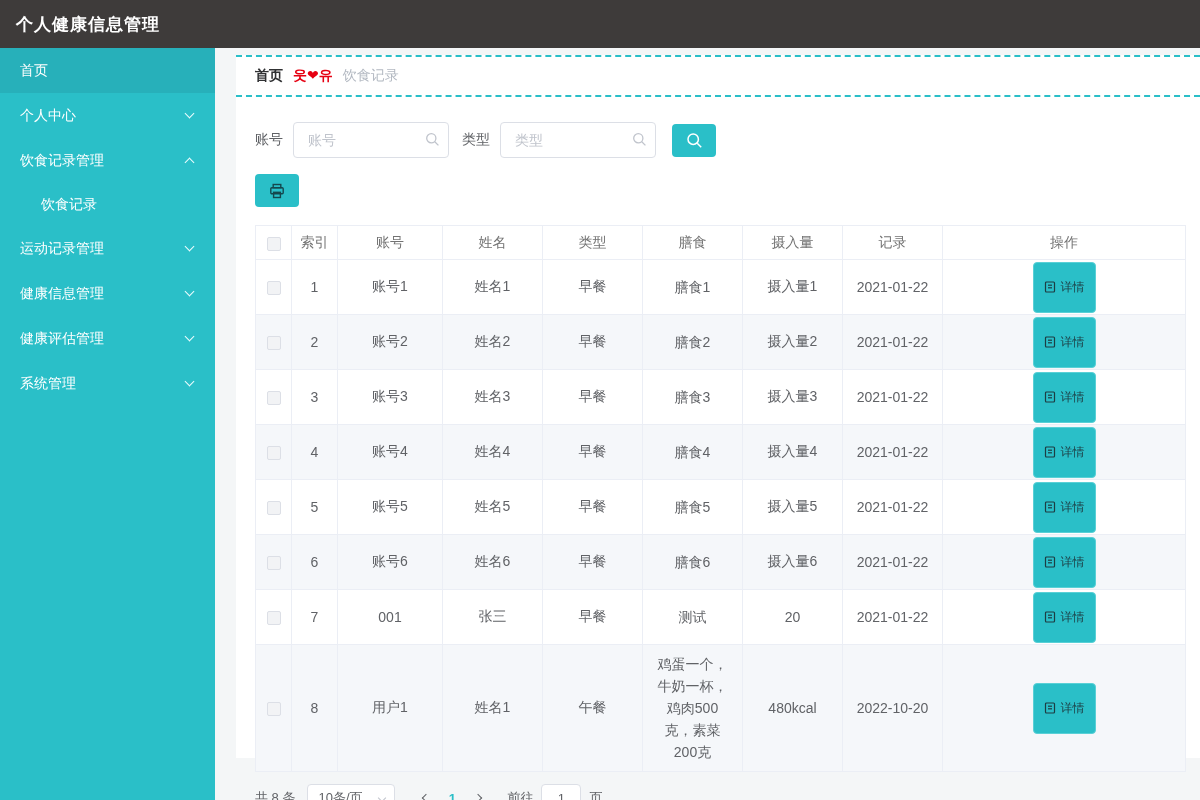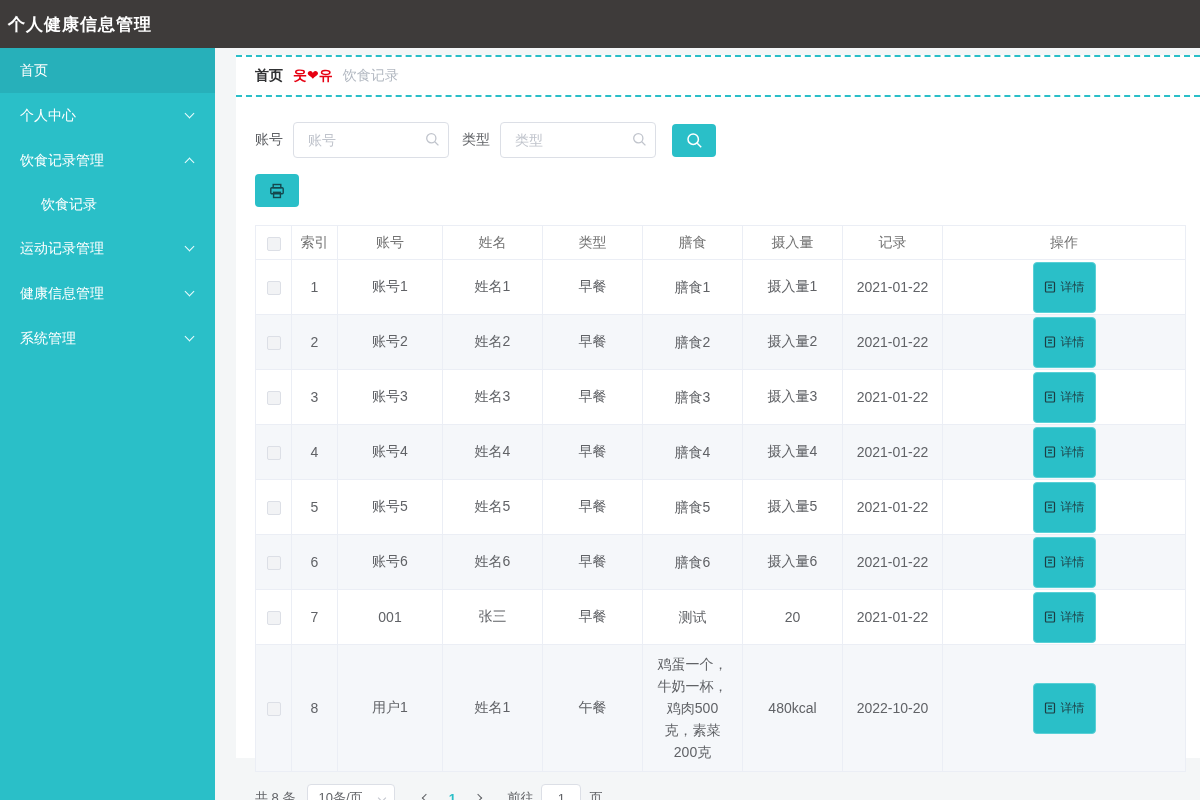--- a/index.html
+++ b/index.html
@@ -2,21 +2,21 @@
 <html><head>
 <meta charset="utf-8">
 <style>
   * { margin:0; padding:0; box-sizing:border-box; }
   html,body { width:1200px; height:800px; overflow:hidden;
     font-family:"Liberation Sans","DejaVu Sans",sans-serif; background:#f4f6f7; }
 
   
   .header { position:absolute; left:0; top:0; width:1200px; height:48px;
     background:#3e3b3a; color:#fff; display:flex; align-items:center;
-    justify-content:space-between; padding:0 20px 0 8px; z-index:5; }
+    justify-content:space-between; padding:0 20px 0 16px; z-index:5; }
   .header-title { font-size:17px; font-weight:bold; letter-spacing:1px; }
   .header-right { display:flex; align-items:center; font-size:14px; }
   .header-right .hlink { margin-left:36px; cursor:pointer; }
 
   
   .sidebar { position:absolute; left:0; top:48px; width:215px; bottom:0;
     background:#2abfc8; color:#fff; }
   .side-item { height:45px; display:flex; align-items:center;
     justify-content:space-between; padding:0 22px 0 20px; font-size:14px; cursor:pointer; }
   .side-item.active { background:#27b0ba; }
@@ -107,20 +107,24 @@
   </div>
   <div class="side-subitem">
     <span>饮食记录</span>
   </div>
   <div class="side-item">
     <span>运动记录管理</span>
     <i class="chev down"></i>
   </div>
   <div class="side-item">
     <span>健康信息管理</span>
+    <i class="chev down"></i>
+  </div>
+  <div class="side-item">
+    <span>健康评估管理</span>
     <i class="chev down"></i>
   </div>
   <div class="side-item">
     <span>系统管理</span>
     <i class="chev down"></i>
   </div>
 </div>
 
 <div class="main">
 

